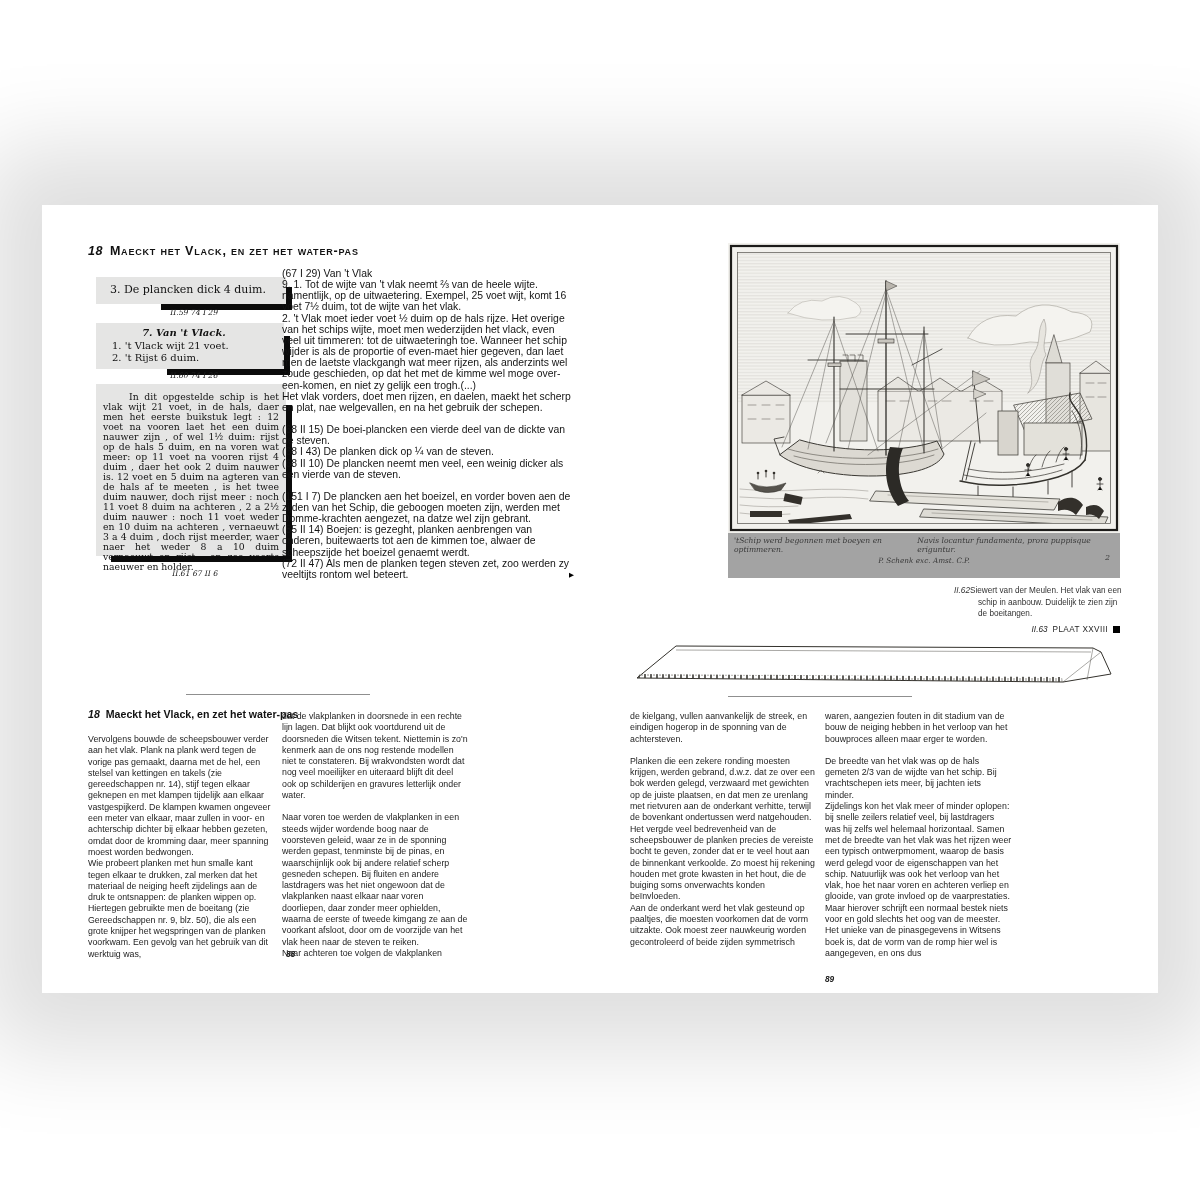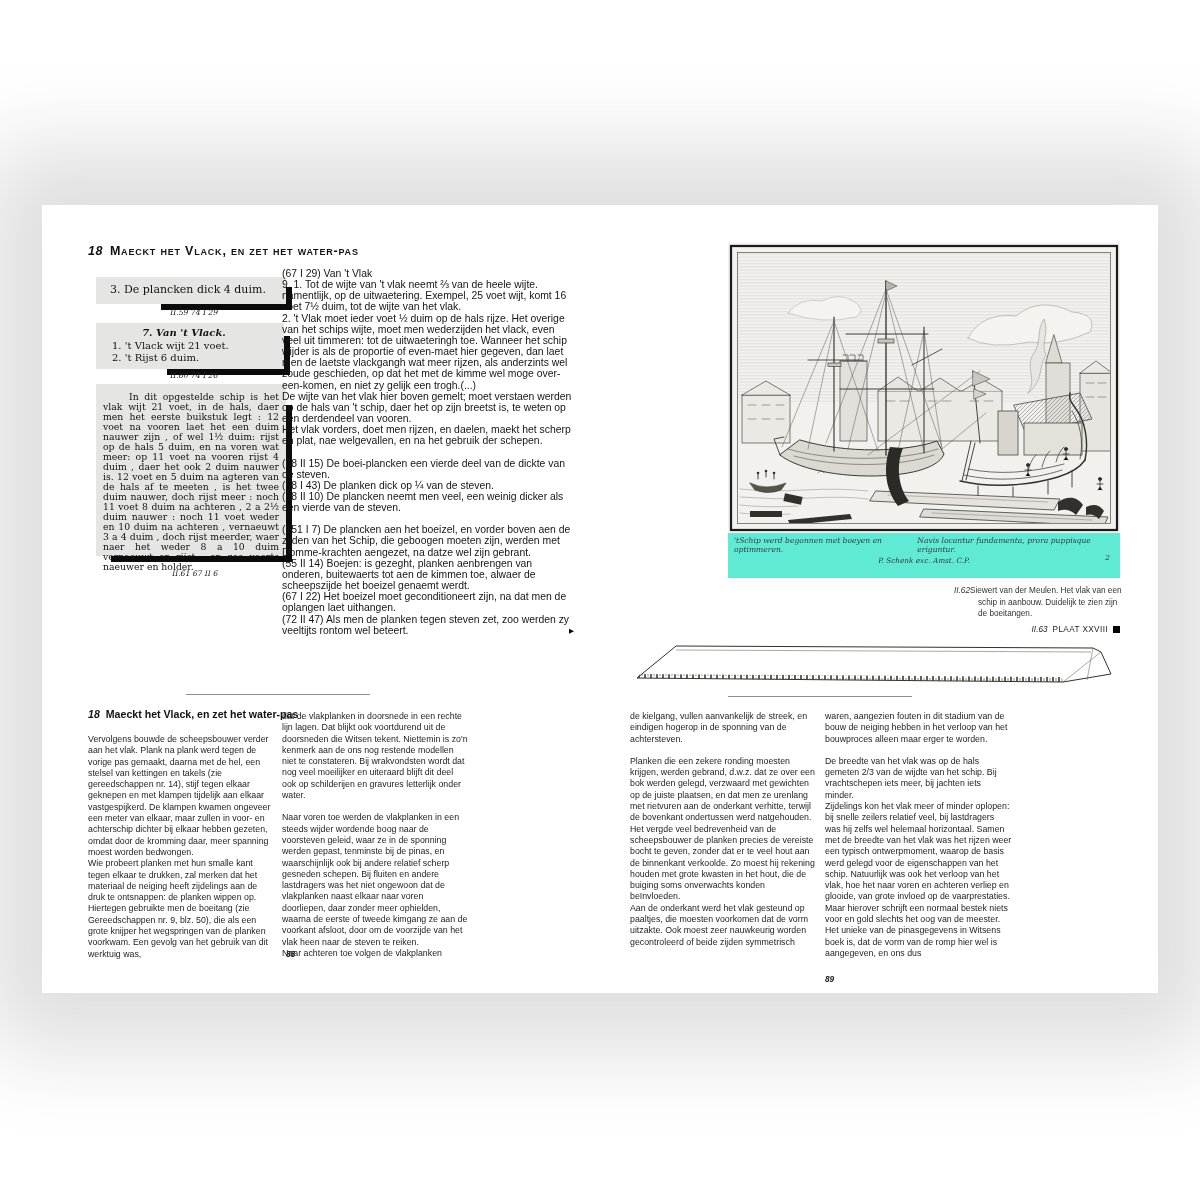--- a/index.html
+++ b/index.html
@@ -32,21 +32,21 @@
 
   
   .bot-heading{font-size:10.6px;font-weight:bold;color:#111;}
   .bot-heading .num{font-style:italic;margin-right:6px;}
   .col{position:absolute;width:187px;font-size:8.8px;line-height:11.3px;color:#1d1d1d;}
   .col p{margin:0;}
   .col p.mt{margin-top:11px;}
   .pagenum{font-size:8.3px;font-style:italic;font-weight:bold;color:#222;}
 
   
-  .plate{position:absolute;left:686px;top:38px;width:392px;height:335px;background:#5eead4;}
+  .plate{position:absolute;left:686px;top:38px;width:392px;height:335px;background:#a3a3a3;}
   .inscr-row{position:absolute;left:6px;right:6px;top:293px;display:flex;justify-content:space-between;
              font-family:"DejaVu Serif",serif;font-style:italic;font-size:7.6px;color:#3a3a3a;}
   .imprint{position:absolute;left:0;right:0;top:313px;text-align:center;
            font-family:"DejaVu Serif",serif;font-style:italic;font-size:7.3px;color:#3a3a3a;}
   .plateno{position:absolute;right:10px;top:310px;font-family:"DejaVu Serif",serif;font-style:italic;
            font-size:8px;color:#333;}
   .figcap{position:absolute;left:912px;top:380px;width:168px;font-size:8.2px;line-height:11.5px;color:#333;
           padding-left:24px;text-indent:-24px;box-sizing:border-box;}
   .figcap .ref{font-style:italic;}
   .plateref{position:absolute;left:912px;top:420px;width:166px;text-align:right;font-size:8.2px;color:#222;}
@@ -85,28 +85,26 @@
     <span>In dit opgestelde schip is het vlak wijt 21 voet, in de hals, daer men het eerste buikstuk legt : 12 voet na vooren laet het een duim nauwer zijn , of wel 1½ duim: rijst op de hals 5 duim, en na voren wat meer: op 11 voet na vooren rijst 4 duim , daer het ook 2 duim nauwer is. 12 voet en 5 duim na agteren van de hals af te meeten , is het twee duim nauwer, doch rijst meer : noch 11 voet 8 duim na achteren , 2 a 2½ duim nauwer : noch 11 voet weder en 10 duim na achteren , vernaeuwt 3 a 4 duim , doch rijst meerder, waer naer het weder 8 a 10 duim vernaeuwt en rijst , en zoo voorts naeuwer en holder.</span>
     <div class="shv" style="top:12%;"></div>
     <div class="shh" style="left:8%;"></div>
   </div>
   <div class="qcap" style="top:364px;">II.61  67 II 6</div>
 
   <div class="excerpt">
     <p>(67 I 29) Van 't Vlak</p>
     <p>9. 1. Tot de wijte van 't vlak neemt ⅔ van de heele wijte. namentlijk, op de uitwaetering. Exempel, 25 voet wijt, komt 16 voet 7½ duim, tot de wijte van het vlak.</p>
     <p>2. 't Vlak moet ieder voet ½ duim op de hals rijze. Het overige van het schips wijte, moet men wederzijden het vlack, even veel uit timmeren: tot de uitwaeteringh toe. Wanneer het schip wijder is als de proportie of even-maet hier gegeven, dan laet men de laetste vlackgangh wat meer rijzen, als anderzints wel zoude geschieden, op dat het met de kimme wel moge over-een-komen, en niet zy gelijk een trogh.(...)</p>
-    <p>De wijte van het vlak hier boven gemelt; moet verstaen werden op de hals van 't schip, daer het op zijn breetst is, te weten op een derdendeel van vooren.</p>
     <p>Het vlak vorders, doet men rijzen, en daelen, maekt het scherp en plat, nae welgevallen, en na het gebruik der schepen.</p>
     <p class="mt">(68 II 15) De boei-plancken een vierde deel van de dickte van de steven.</p>
     <p>(68 I 43) De planken dick op ¼ van de steven.</p>
     <p>(68 II 10) De plancken neemt men veel, een weinig dicker als een vierde van de steven.</p>
     <p class="mt">(151 I 7) De plancken aen het boeizel, en vorder boven aen de zijden van het Schip, die geboogen moeten zijn, werden met Domme-krachten aengezet, na datze wel zijn gebrant.</p>
     <p>(55 II 14) Boejen: is gezeght, planken aenbrengen van onderen, buitewaerts tot aen de kimmen toe, alwaer de scheepszijde het boeizel genaemt werdt.</p>
-    <p>(67 I 22) Het boeizel moet geconditioneert zijn, na dat men de oplangen laet uithangen.</p>
     <p><span>(72 II 47) Als men de planken tegen steven zet, zoo werden zy veeltijts rontom wel beteert.</span><span class="arrow">▶</span></p>
   </div>
 
   <div class="abs rule" style="left:144px;top:489px;width:184px;"></div>
 
   <div class="abs bot-heading" style="left:46px;top:503px;">
     <span class="num">18</span><span>Maeckt het Vlack, en zet het water-pas</span>
   </div>
   <div class="col" style="left:46px;top:529px;">
     <p>Vervolgens bouwde de scheepsbouwer verder aan het vlak. Plank na plank werd tegen de vorige pas gemaakt, daarna met de hel, een stelsel van kettingen en takels (zie gereedschappen nr. 14), stijf tegen elkaar geknepen en met klampen tijdelijk aan elkaar vastgespijkerd. De klampen kwamen ongeveer een meter van elkaar, maar zullen in voor- en achterschip dichter bij elkaar hebben gezeten, omdat door de kromming daar, meer spanning moest worden bedwongen.</p>

